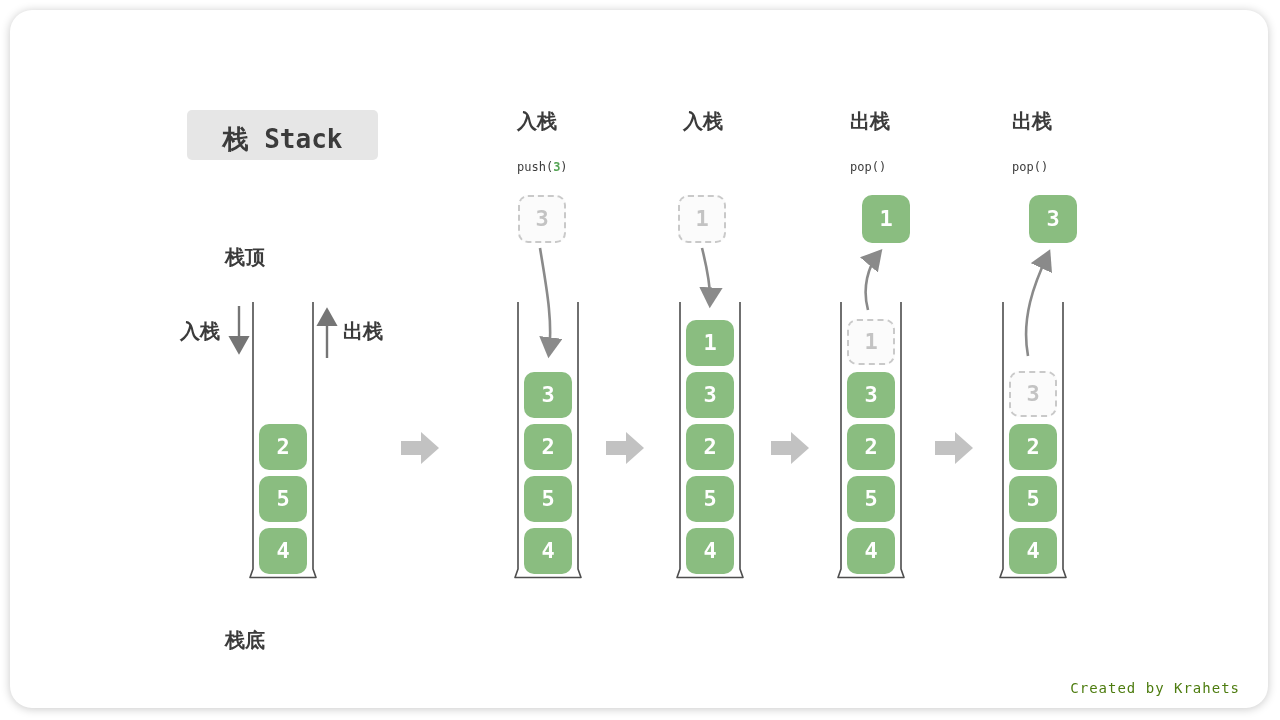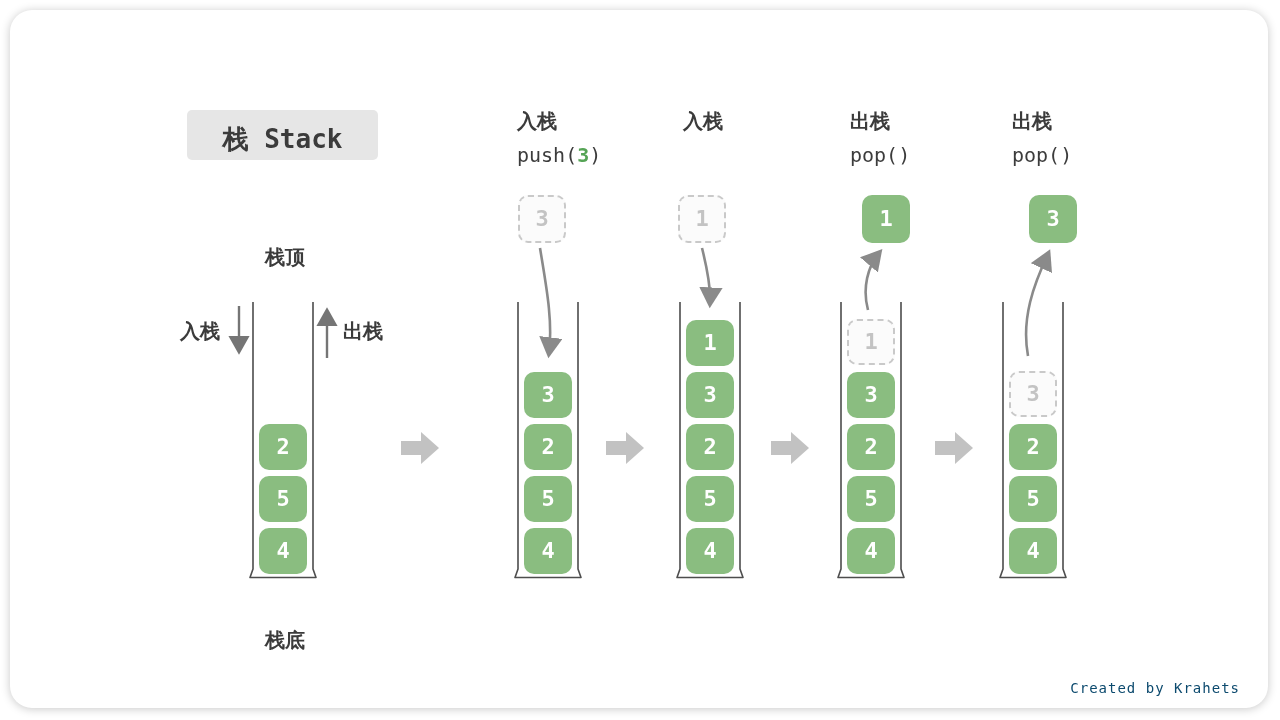--- a/index.html
+++ b/index.html
@@ -5,34 +5,34 @@
   html,body{margin:0;padding:0;width:1280px;height:720px;background:#fff;overflow:hidden;
             font-family:"Liberation Sans","DejaVu Sans",sans-serif;}
   .card{position:absolute;left:10px;top:10px;width:1258px;height:698px;background:#fff;
         border-radius:22px;box-shadow:0 1px 10px rgba(0,0,0,.22);}
   .stage{position:absolute;left:0;top:0;width:1280px;height:720px;}
   .abs{position:absolute;}
   .title-box{left:187px;top:110px;width:191px;height:50px;background:#E6E6E6;border-radius:5px;
              color:#3B3B3B;font-size:26px;font-weight:600;text-align:center;line-height:58px;
              font-family:"DejaVu Sans Mono","Liberation Mono",monospace;}
   .lbl{color:#3B3B3B;font-size:20px;font-weight:bold;}
-  .lbl-center{width:120px;text-align:center;}
+  .lbl-center{width:120px;text-align:left;}
   .hdr{width:160px;}
   .hdr-zh{color:#3B3B3B;font-size:20px;font-weight:bold;line-height:30px;}
-  .hdr-code{color:#3C3C3C;font-size:20px;line-height:30px;margin-top:4px;
+  .hdr-code{color:#3C3C3C;font-size:12px;line-height:30px;margin-top:16px;
             font-family:"DejaVu Sans Mono","Liberation Mono",monospace;}
   .hdr-code .arg{color:#55A455;font-weight:bold;}
   .box{width:48px;height:46px;border-radius:10px;background:#8ABD80;color:#fff;
        font-size:22px;font-weight:bold;text-align:center;line-height:46px;
        font-family:"DejaVu Sans Mono","Liberation Mono",monospace;}
   .float-box{width:48px;height:48px;line-height:48px;}
   .ghost{width:44px;height:42px;border-radius:10px;background:#FBFBFB;border:2px dashed #C9C9C9;
          color:#C3C3C3;font-size:22px;font-weight:bold;text-align:center;line-height:42px;
          font-family:"DejaVu Sans Mono","Liberation Mono",monospace;}
-  .watermark{right:40px;bottom:24px;color:#0c4a6e;font-size:14px;letter-spacing:1px;
+  .watermark{right:40px;bottom:24px;color:#4d7c0f;font-size:14px;letter-spacing:1px;
              font-family:"DejaVu Sans Mono","Liberation Mono",monospace;}
   svg{position:absolute;left:0;top:0;}
 </style>
 </head>
 <body>
 
 <div class="card"></div>
 
 <div class="stage">
 

